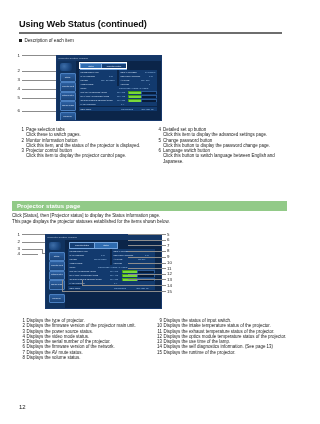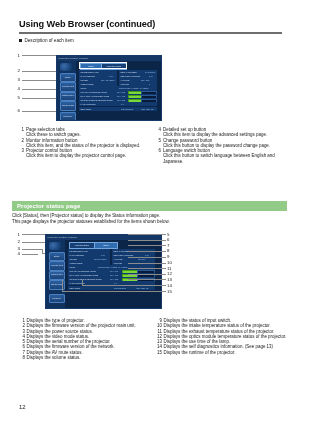--- a/index.html
+++ b/index.html
@@ -276,21 +276,21 @@
     top: 404px;
     font-size: 6px;
     color: #1a1a1a;
   }
 </style>
 </head>
 <body>
 
 <div class="page">
 
-  <div class="doc-title">Using Web Browser (continued)</div>
+  <div class="doc-title">Using Web Status (continued)</div>
   <div class="title-rule"></div>
 
   <div class="section-bullet">
     <span class="sq"></span><span>Description of each item</span>
   </div>
 
   <div class="fig1">
 
     <div class="cnum" style="left:0px; top:0.5px; width:8px;">1</div>
     <div class="lead" style="left:10px; top:3px; width:54px;"></div>

